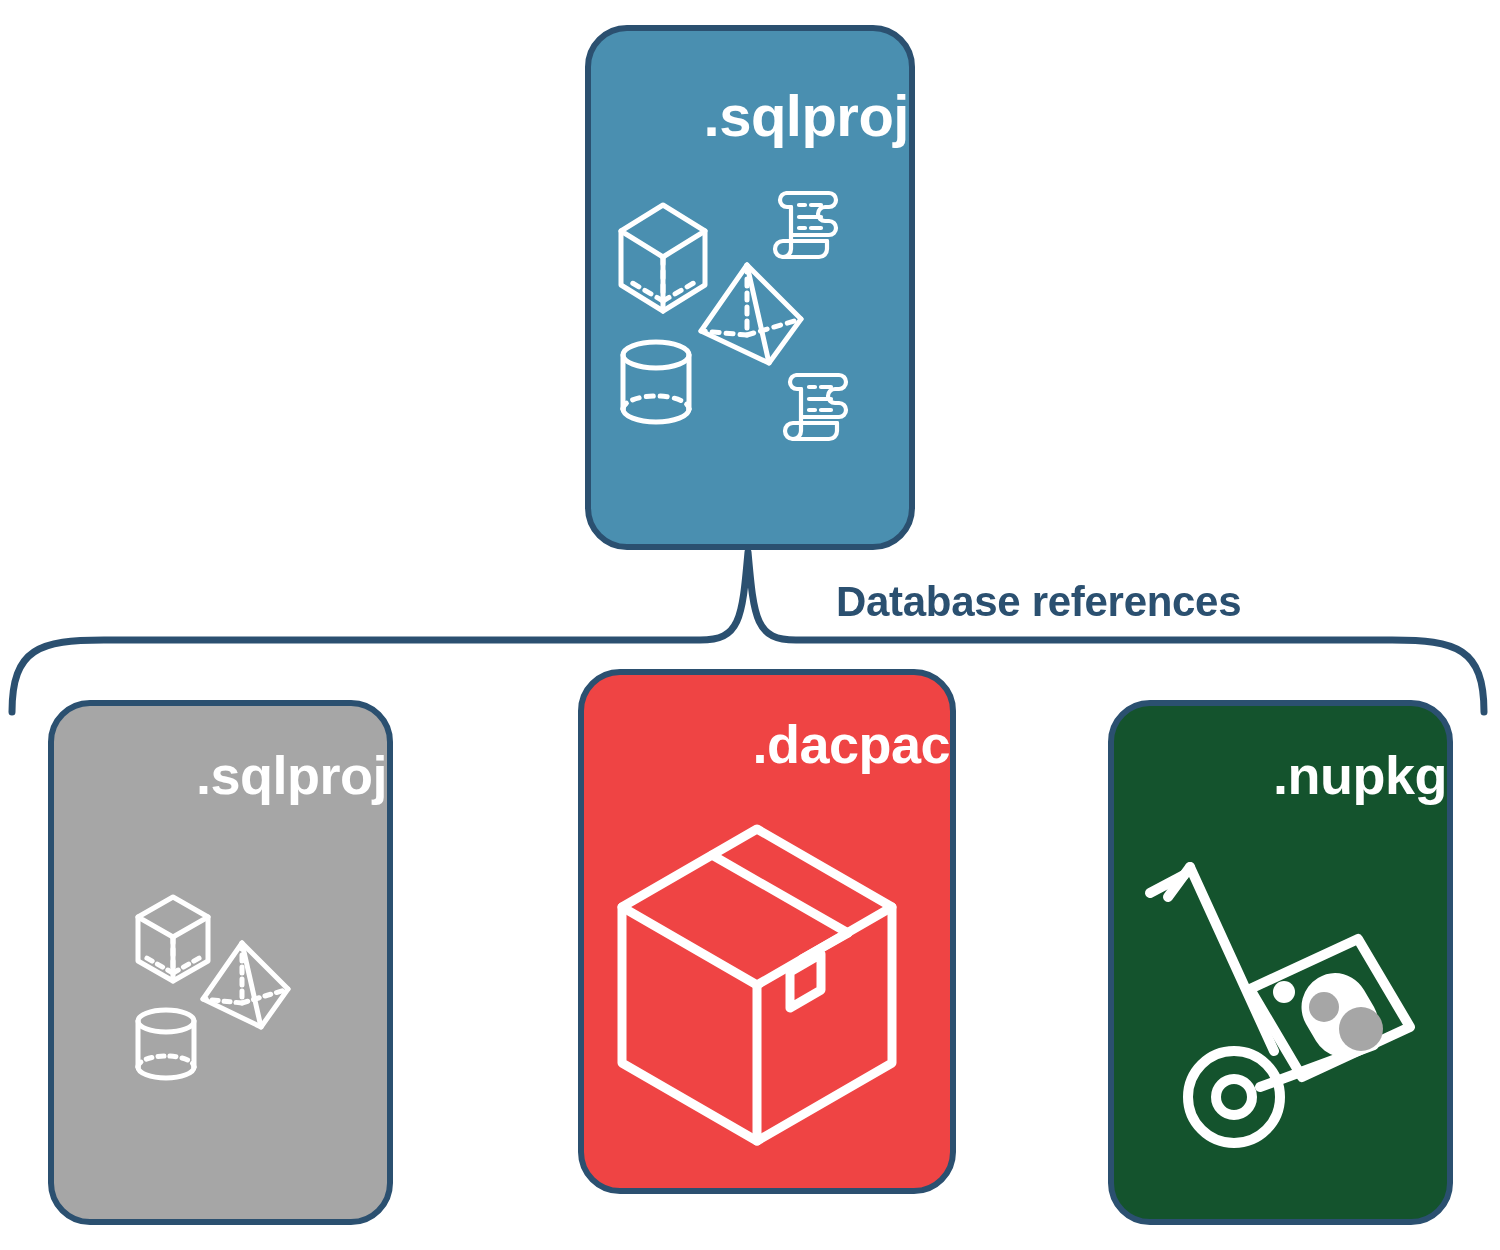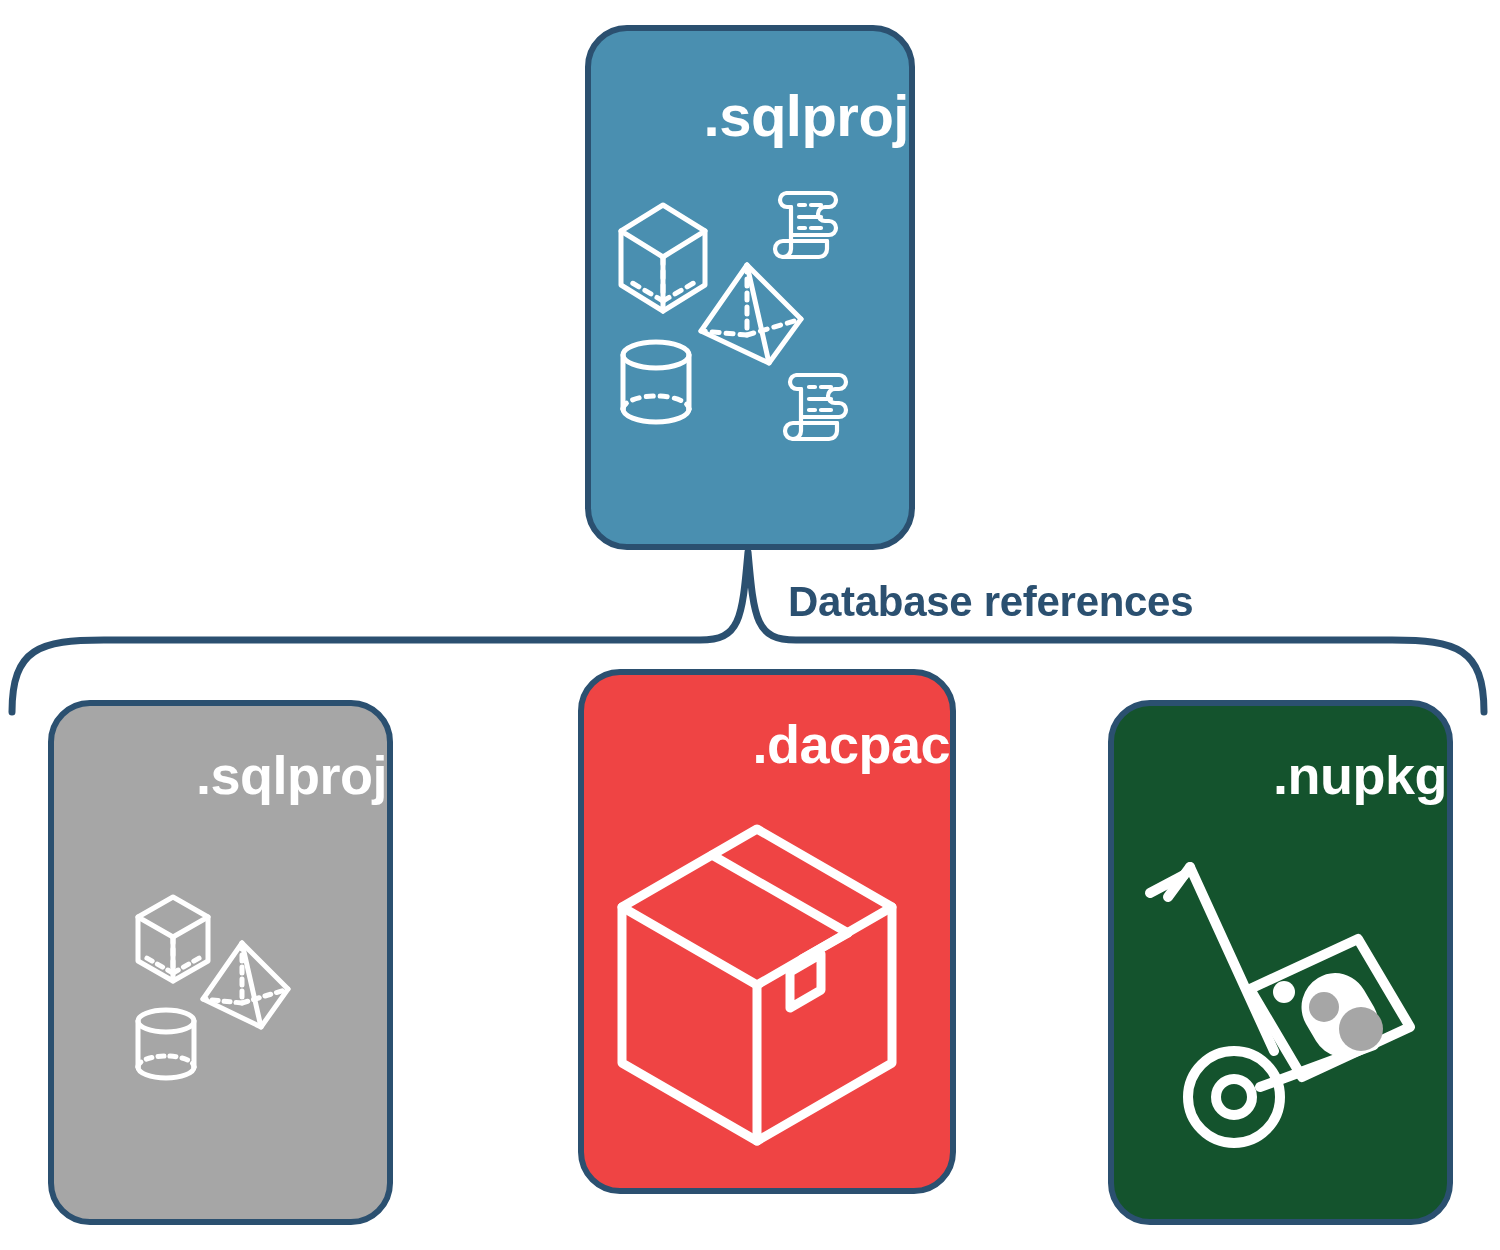--- a/index.html
+++ b/index.html
@@ -91,21 +91,21 @@
   #brace-layer {
     position: absolute;
     left: 0; top: 0;
     width: 1500px;
     height: 1250px;
     pointer-events: none;
   }
 
   #brace-label {
     position: absolute;
-    left: 788px;
+    left: 836px;
     top: 578px;
     font-size: 42px;
     font-weight: bold;
     color: #2b5070;
     white-space: nowrap;
     letter-spacing: -0.3px;
     user-select: none;
   }
 
   svg { display: block; overflow: visible; }

